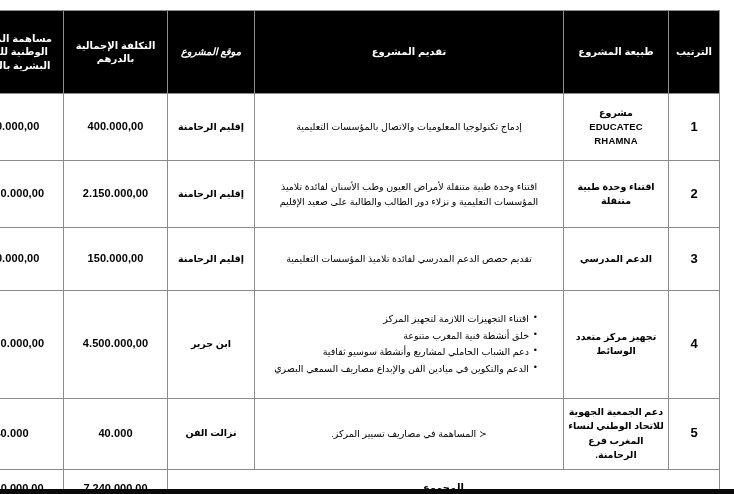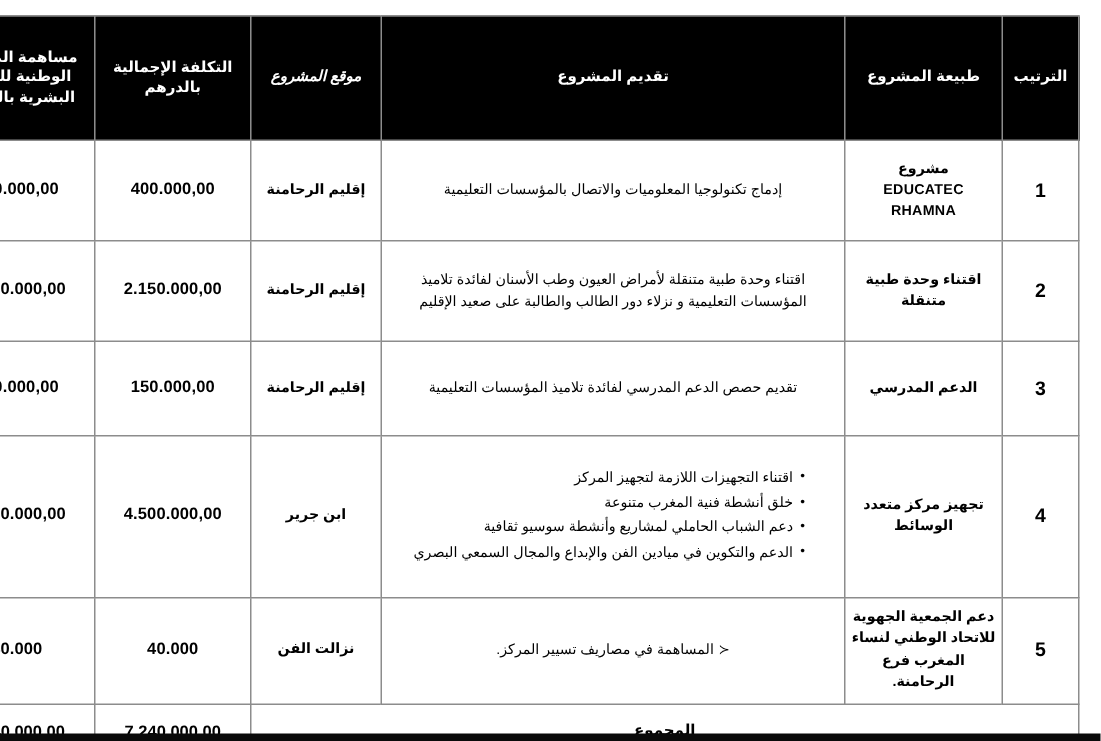--- a/index.html
+++ b/index.html
@@ -224,21 +224,21 @@
       </tr>
 
       <tr class="row-4">
         <td class="c-rank">4</td>
         <td class="c-nature">تجهيز مركز متعدد الوسائط</td>
         <td class="c-components">
           <ul class="bullets">
             <li>اقتناء التجهيزات اللازمة لتجهيز المركز</li>
             <li>خلق أنشطة فنية المغرب متنوعة</li>
             <li>دعم الشباب الحاملي لمشاريع وأنشطة سوسيو ثقافية</li>
-            <li>الدعم والتكوين في ميادين الفن والإبداع والمجال السمعي البصري</li>
+            <li>الدعم والتكوين في ميادين الفن والإبداع مصاريف السمعي البصري</li>
           </ul>
         </td>
         <td class="c-location">ابن جرير</td>
         <td class="c-amount">4.500.000,00</td>
         <td class="c-amount">2.500.000,00</td>
       </tr>
 
       <tr class="row-5">
         <td class="c-rank">5</td>
         <td class="c-nature">دعم الجمعية الجهوية للاتحاد الوطني لنساء المغرب فرع الرحامنة.</td>

